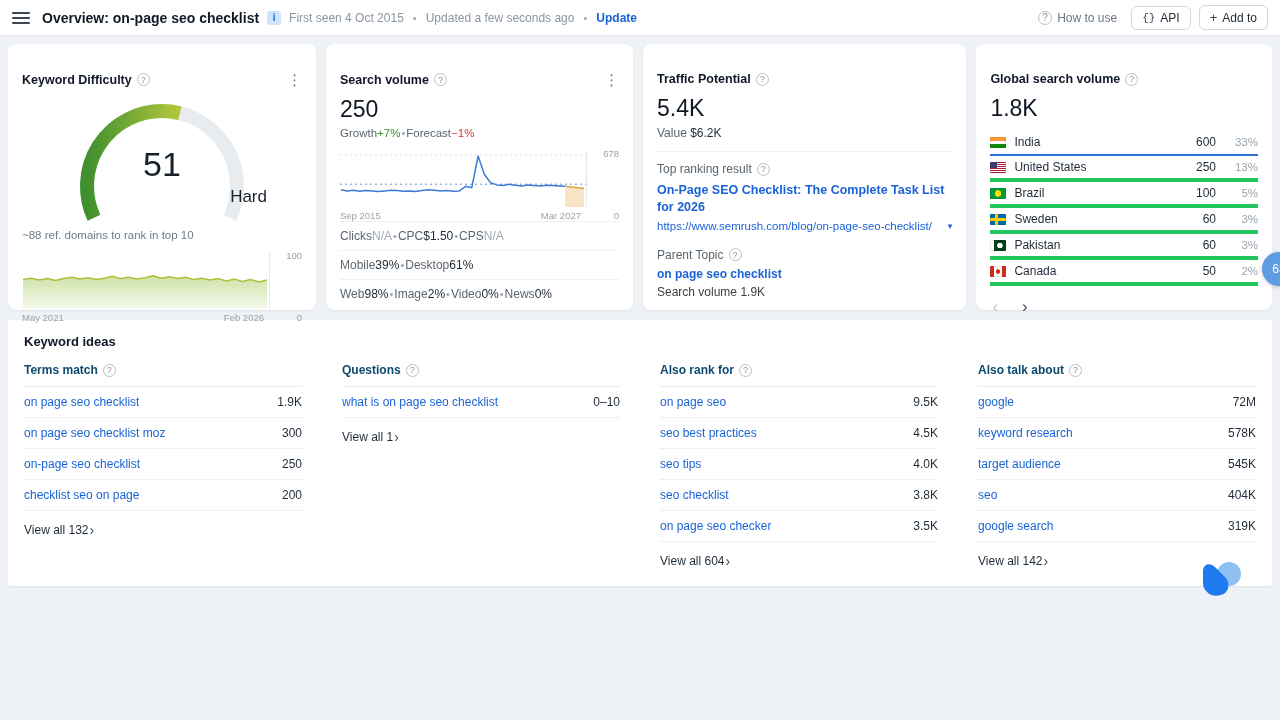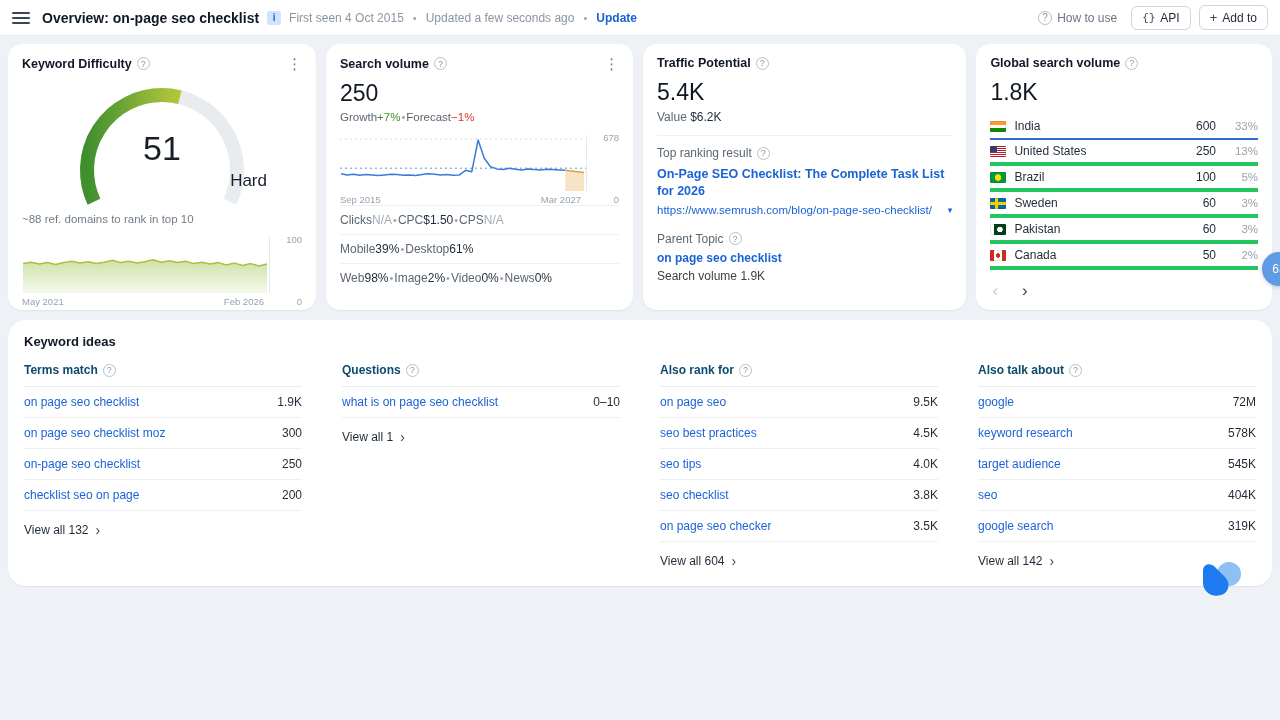--- a/index.html
+++ b/index.html
@@ -16,21 +16,21 @@
   .bullet{color:#9aa4ae;font-size:11px;margin:0 1px}
   .update-link{font-size:12px;color:#1a63d6;font-weight:bold;cursor:pointer;text-decoration:none}
   .flex-spacer{flex:1}
   .howto{display:flex;align-items:center;gap:5px;font-size:12px;color:#6a7682;cursor:pointer;margin-right:6px;white-space:nowrap}
   .tb-btn{display:flex;align-items:center;gap:5px;background:#fff;border:1px solid #cfd6dd;border-radius:6px;padding:4px 10px;font-size:12px;color:#1f2a37;cursor:pointer;font-family:inherit;white-space:nowrap}
   .braces-icon{font-family:"Liberation Mono",monospace;font-size:11px;color:#3b4652}
   .plus-icon{font-size:13px;color:#3b4652}
 
   
   .cards-row{display:flex;gap:10px;padding:8px}
-  .card{flex:1;background:#fff;border-radius:14px;box-shadow:0 1px 2px rgba(16,24,40,.06);padding:12px 14px;height:266px;position:relative}
+  .card{flex:1;background:#fff;border-radius:8px;box-shadow:0 1px 2px rgba(16,24,40,.06);padding:28px 14px;height:266px;position:relative}
   .card-head{display:flex;align-items:center;gap:5px}
   .card-title{font-size:12.5px;font-weight:bold;color:#101828}
   .q-icon{width:13px;height:13px;border:1px solid #b6c0ca;border-radius:50%;color:#8b97a3;font-size:9px;display:inline-flex;align-items:center;justify-content:center;cursor:pointer;flex:none}
   .q-icon.big{width:14px;height:14px;font-size:10px}
   .kebab{margin-left:auto;color:#6b7680;font-size:15px;cursor:pointer;line-height:1}
   .big-value{font-size:23px;color:#0f1722;margin-top:9px}
 
   
   .gauge-wrap{position:relative;width:210px;height:138px;margin:4px auto 0}
   .gauge-svg{position:absolute;top:0;left:0;width:210px;height:135px}
@@ -78,29 +78,29 @@
   .flag.pk{background-color:#01411c;background-image:linear-gradient(#fff,#fff),radial-gradient(circle at 62% 50%,#fff 0 2.5px,transparent 3px);background-size:4px 100%,100% 100%;background-position:0 0,0 0}
   .flag.ca{background-color:#fff;background-image:radial-gradient(circle at 50% 50%,#d52b1e 0 2px,transparent 2.5px),linear-gradient(to right,#d52b1e 0 4px,transparent 4px 12px,#d52b1e 12px)}
   .country-name{font-size:12px;color:#1f2a37;flex:1}
   .country-val{font-size:12px;color:#1f2a37;text-align:right;margin-right:14px}
   .country-pct{font-size:11.5px;color:#98a3ad;width:28px;text-align:right}
   .pager{display:flex;gap:24px;margin-top:12px;padding-left:2px}
   .pg{font-size:17px;line-height:1;cursor:pointer;color:#3b4652}
   .pg.disabled{color:#c2cad1}
 
   
-  .ki-card{margin:2px 8px 0;background:#fff;border-radius:18px;box-shadow:0 1px 2px rgba(16,24,40,.06);padding:14px 16px 18px}
+  .ki-card{margin:2px 8px 0;background:#fff;border-radius:3px;box-shadow:0 1px 2px rgba(16,24,40,.06);padding:14px 16px 18px}
   .ki-title{font-size:13px;font-weight:bold;color:#101828}
   .ki-columns{display:grid;grid-template-columns:repeat(4,1fr);column-gap:40px;margin-top:14px}
   .ki-head{display:flex;align-items:center;gap:5px;padding-bottom:9px;border-bottom:1px solid #e8ecef}
   .ki-head .ki-title-text{font-size:12px;font-weight:bold;color:#0c4a6e}
   .ki-row{display:flex;justify-content:space-between;align-items:center;padding:8px 0;border-bottom:1px solid #edf0f3}
   .kw-link{font-size:12px;color:#1a63d6;cursor:pointer;text-decoration:none;white-space:nowrap;overflow:hidden;text-overflow:ellipsis}
   .kw-val{font-size:12px;color:#1f2a37;margin-left:8px;flex:none}
-  .view-all{margin-top:12px;font-size:12px;color:#1f2a37;display:flex;align-items:center;gap:7px;cursor:pointer;width:max-content}
+  .view-all{margin-top:12px;font-size:12px;color:#1f2a37;display:flex;align-items:center;gap:1px;cursor:pointer;width:max-content}
   .view-all .chev{font-size:14px;color:#3b4652;line-height:1}
 
   
   .floating-badge{position:absolute;left:1262px;top:252px;width:34px;height:34px;border-radius:50%;background:#5d9be2;color:#fff;font-size:12px;display:flex;align-items:center;justify-content:center;box-shadow:0 1px 4px rgba(0,0,0,.2);cursor:pointer;z-index:5}
   .chat-logo{position:absolute;left:1198px;top:560px;cursor:pointer;z-index:5}
 </style>
 </head>
 <body>
 
 <header class="topbar">

